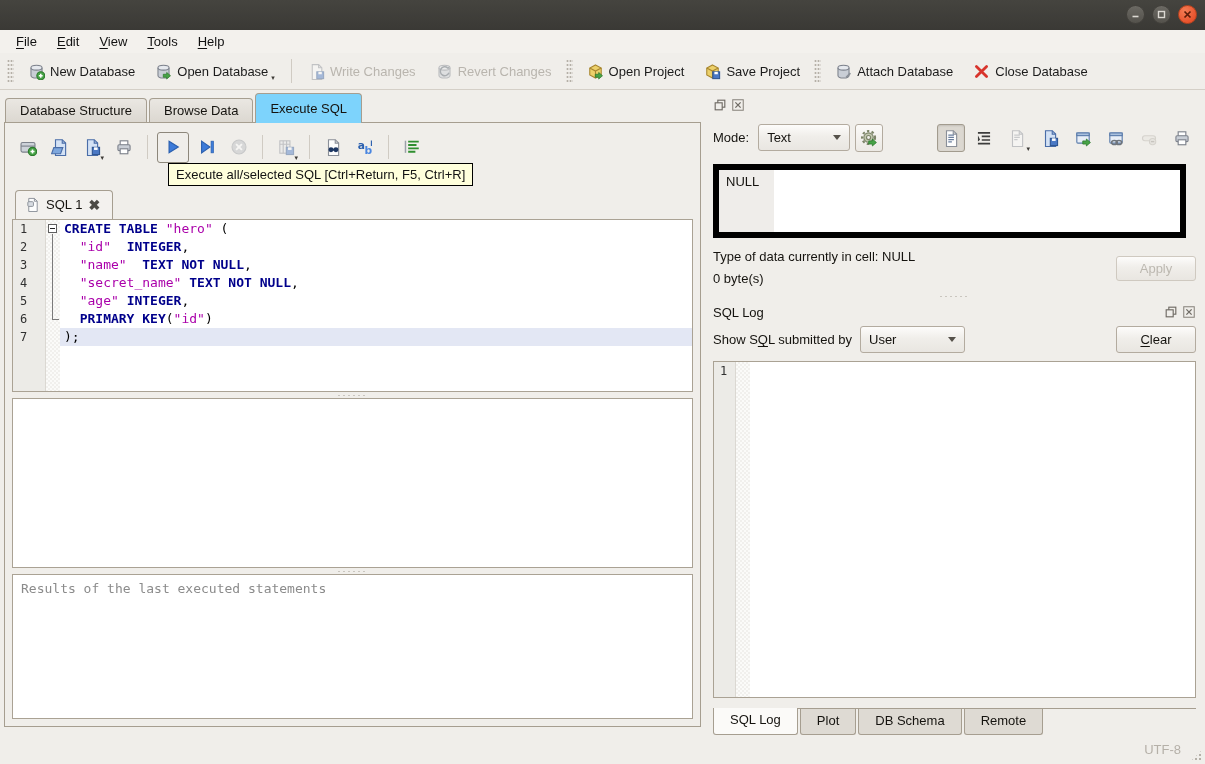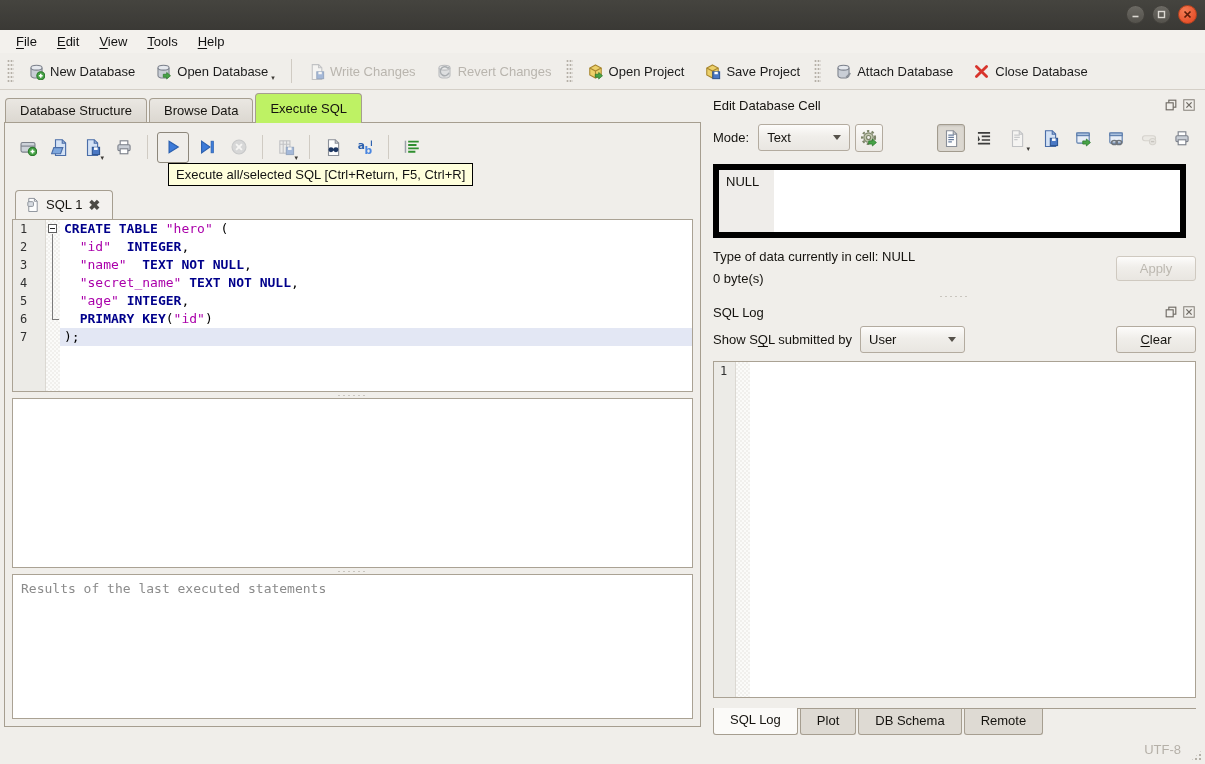--- a/index.html
+++ b/index.html
@@ -31,21 +31,21 @@
   .ic svg { width:100%; height:100%; display:block; }
   .ddarrow { font-size:7px; color:#3c3a36; align-self:flex-end; margin:0 0 -2px -2px; }
 
   
   .main { flex:1; display:flex; min-height:0; }
 
   
   .left-pane { width:701px; flex:none; display:flex; flex-direction:column; padding:3px 0 8px 4px; }
   .main-tabs { display:flex; align-items:flex-end; height:30px; flex:none; padding-left:1px; }
   .mtab { font-size:13px; color:#15130f; padding:4px 14px 5px; border:1px solid #a69e90; border-bottom:none; border-radius:4px 4px 0 0; background:linear-gradient(#eae7e2,#dbd7d0); margin-right:2px; height:25px; }
-  .mtab.active { background:#bef264; height:30px; padding-top:7px; position:relative; z-index:2; }
+  .mtab.active { background:#7dd3fc; height:30px; padding-top:7px; position:relative; z-index:2; }
   .tab-frame { flex:1; border:1px solid #a69e90; margin-top:-1px; background:#f0eeea; padding:6px 7px 7px; display:flex; flex-direction:column; min-height:0; }
 
   
   .sql-toolbar { height:36px; display:flex; align-items:center; gap:4px; flex:none; padding-left:2px; }
   .icon-btn { width:28px; height:28px; display:flex; align-items:center; justify-content:center; border:1px solid transparent; border-radius:3px; position:relative; }
   .icon-btn .ic { width:18px; height:18px; }
   .icon-btn.focused { border:1px solid #8d877b; width:32px; height:31px; }
   .icon-btn.disabled .ic { opacity:.45; }
   .icon-btn.pressed { background:#dcd8d1; border:1px solid #a29b8e; box-shadow:inset 0 1px 2px rgba(0,0,0,.12); }
   .icon-btn.raised { background:linear-gradient(#fbfaf8,#ece9e4); border:1px solid #b3ab9f; }
@@ -430,21 +430,20 @@
           </div>
         <div class="results-panel">
           <span>Results of the last executed statements</span>
         </div>
       </div>
     </div>
 
     <div class="right-dock">
 
       <div class="dock-header">
-        <span class="dock-title">Edit Database Cell</span>
         <div class="dock-btns">
           <span class="dock-btn">
               <svg viewBox="0 0 16 16">
                 <rect x="5.5" y="2.5" width="8" height="8" fill="none" stroke="#6e6a63" stroke-width="1.3"></rect>
                 <rect x="2.5" y="5.5" width="8" height="8" fill="#f0eeea" stroke="#6e6a63" stroke-width="1.3"></rect>
               </svg>
             </span>
           <span class="dock-btn">
               <svg viewBox="0 0 16 16">
                 <rect x="2" y="2" width="12" height="12" fill="none" stroke="#8a867e" stroke-width="1.2"></rect>

